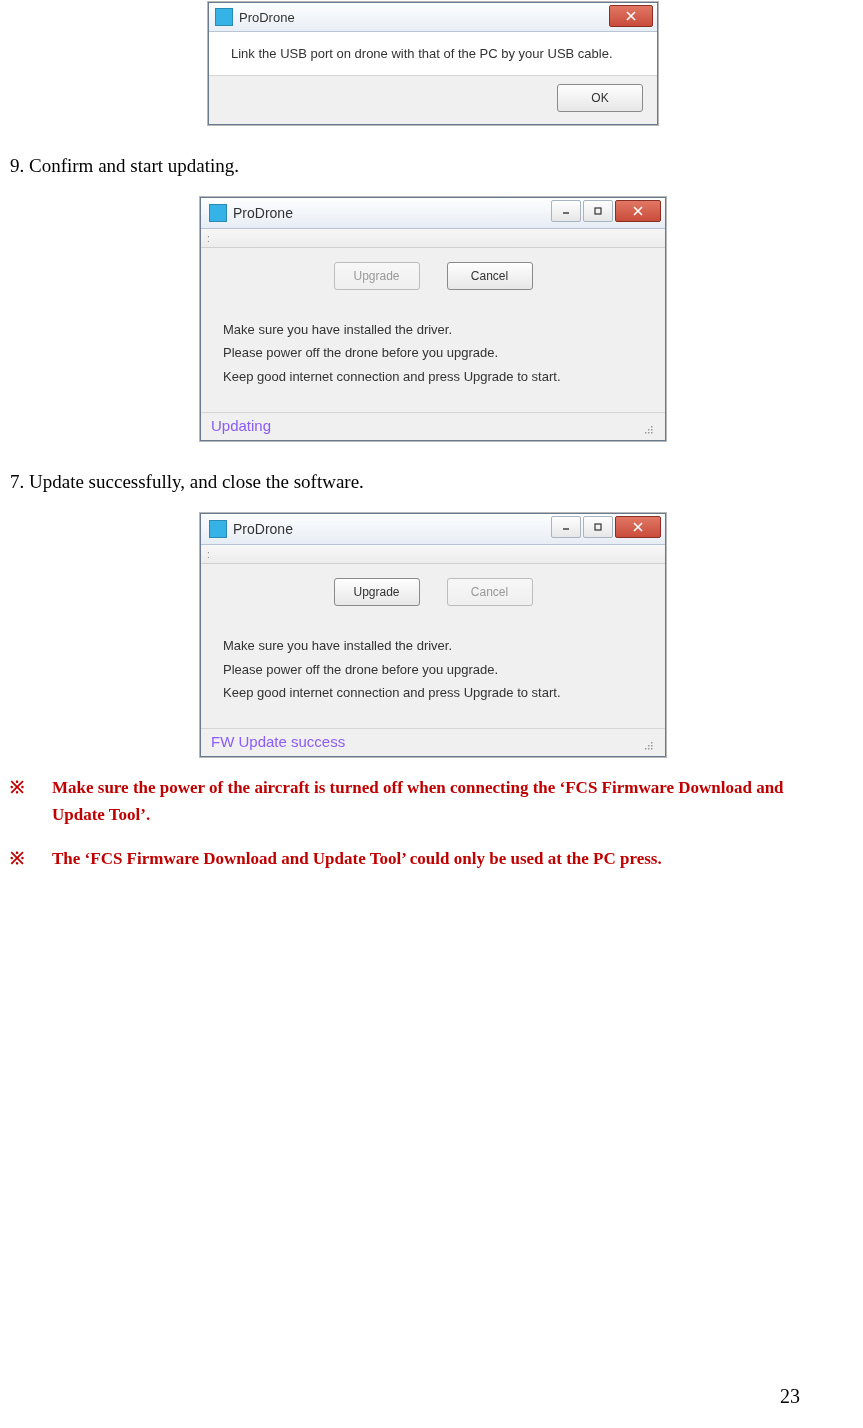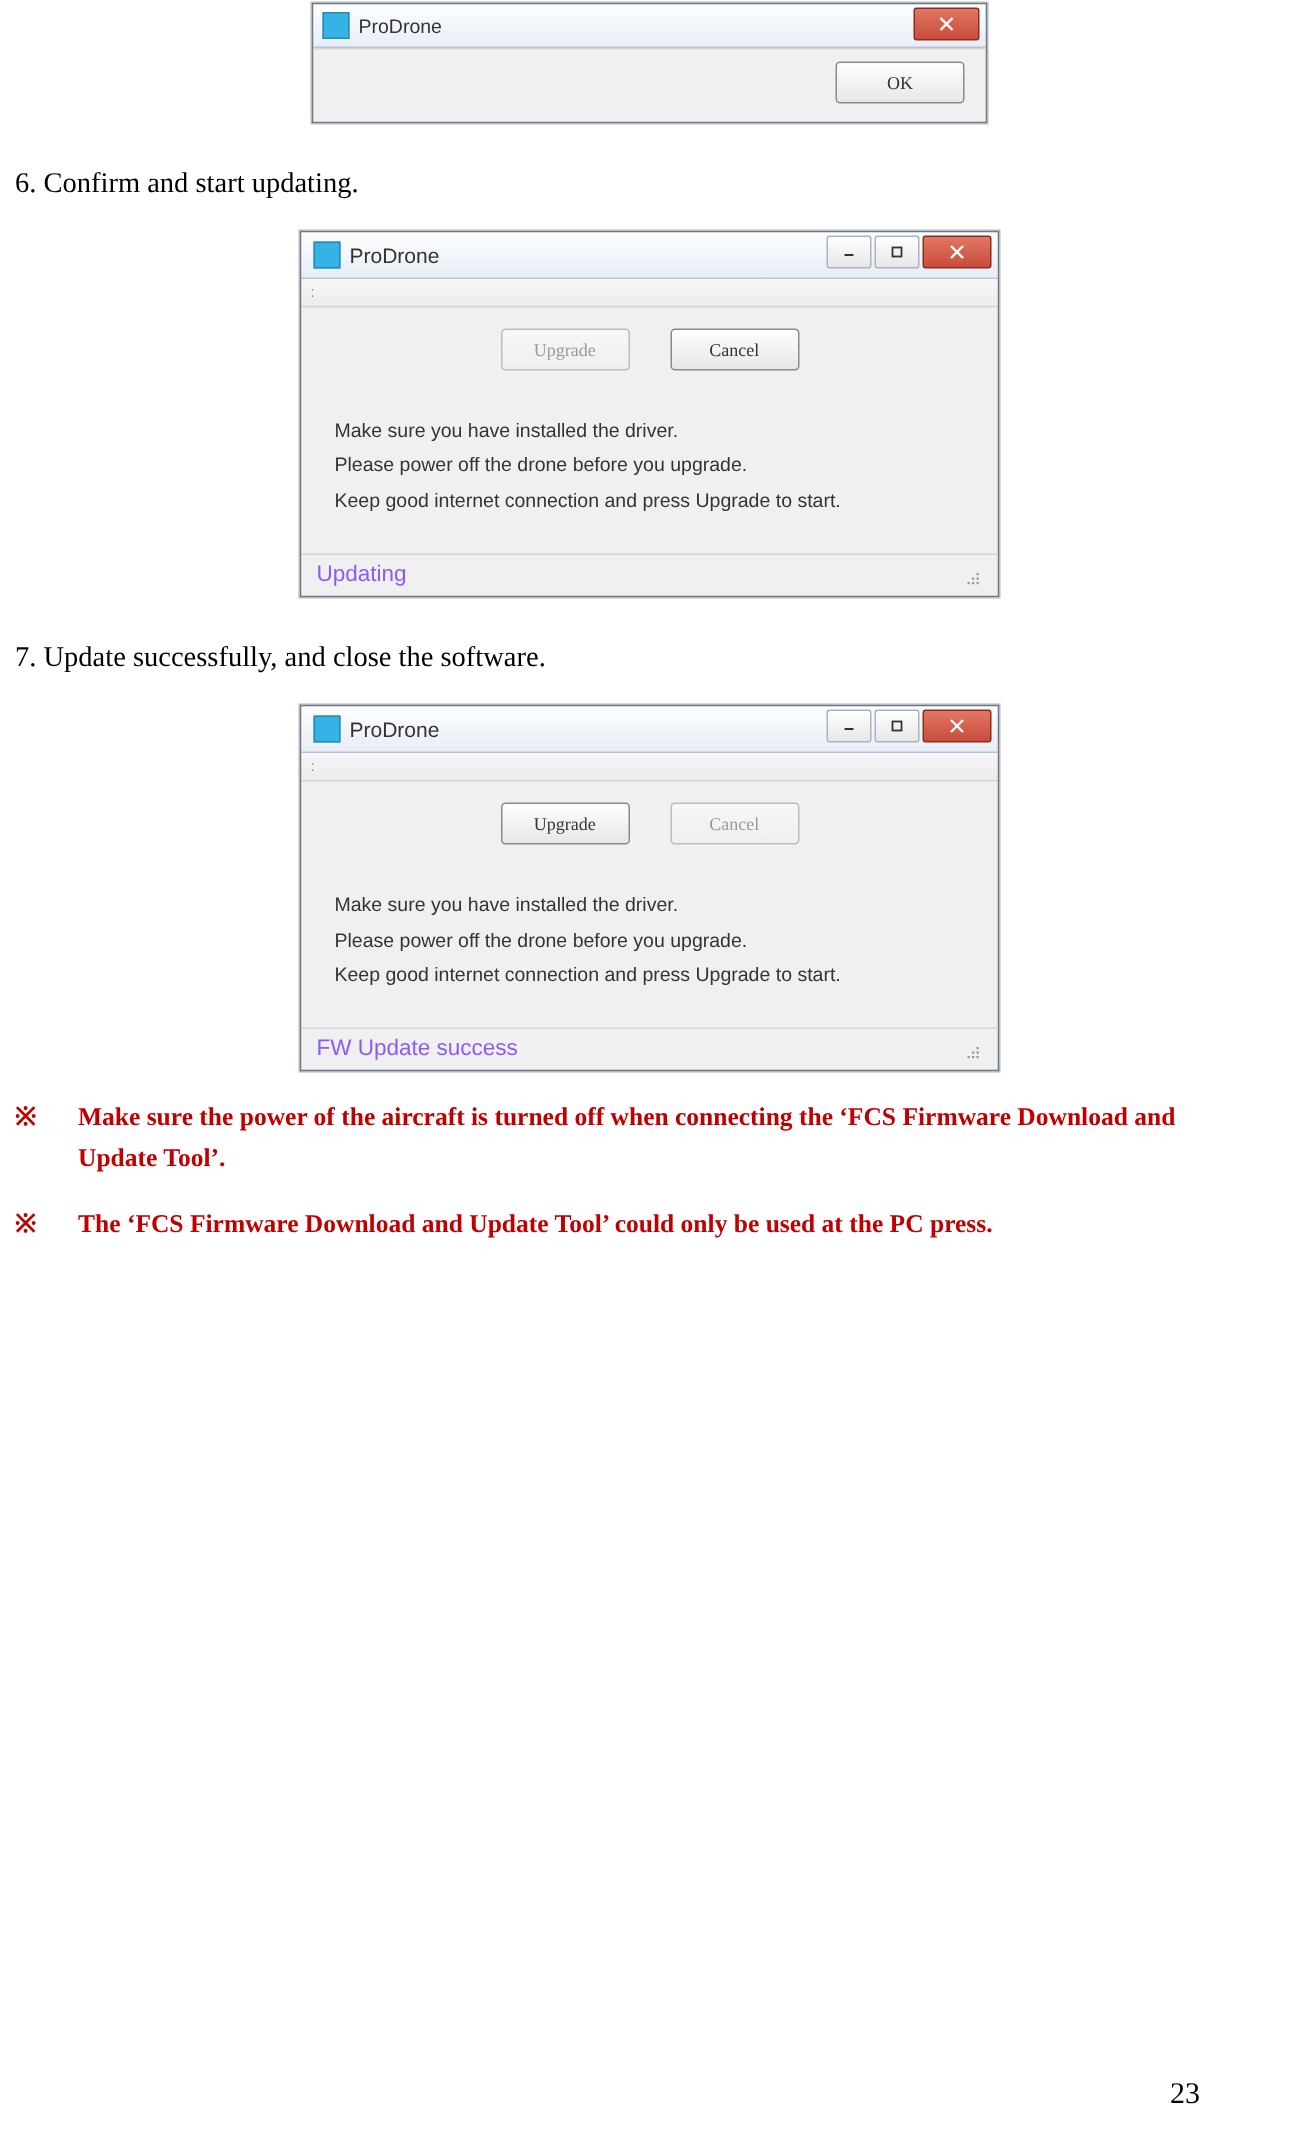--- a/index.html
+++ b/index.html
@@ -77,21 +77,21 @@
     color: #333;
   }
   .dlg1-footer {
     background: #f0f0f0;
     padding: 8px 14px 12px 14px;
     display: flex;
     justify-content: flex-end;
     border-top: 1px solid #d6d6d6;
   }
   .win-btn {
-    font-family: Liberation Serif, serif;
+    font-family: Liberation Sans, sans-serif;
     font-size: 12px;
     color: #333;
     min-width: 84px;
     height: 26px;
     background: linear-gradient(#fefefe, #e7e7e7);
     border: 1px solid #8a8a8a;
     border-radius: 3px;
     display: inline-flex;
     align-items: center;
     justify-content: center;
@@ -245,27 +245,28 @@
     <div class="dlg1">
       <div class="dlg1-titlebar">
         <div class="dlg1-icon"></div>
         <div class="dlg1-title">ProDrone</div>
         <div class="dlg1-close">
           <svg viewBox="0 0 10 10">
               <path d="M1 1 L9 9 M9 1 L1 9" stroke="#fff" stroke-width="1.6"></path>
             </svg>
         </div>
       </div>
+      <div class="dlg1-body">Link the USB port on drone with that of the PC by your USB cable.</div>
       <div class="dlg1-footer">
         <div class="win-btn">OK</div>
       </div>
     </div>
   </div>
 
-  <div class="step-text">6. Confirm and start updating.</div>
+  <div class="step-text">9. Confirm and start updating.</div>
 
   <div class="dlgL-wrap">
     <div class="dlgL">
       <div class="dlgL-titlebar">
         <div class="dlgL-icon"></div>
         <div class="dlgL-title">ProDrone</div>
         <div class="win-ctrls">
           <div class="ctrl">
             <svg viewBox="0 0 10 10">
                 <line x1="2" y1="7" x2="8" y2="7" stroke="#333" stroke-width="1.4"></line>

